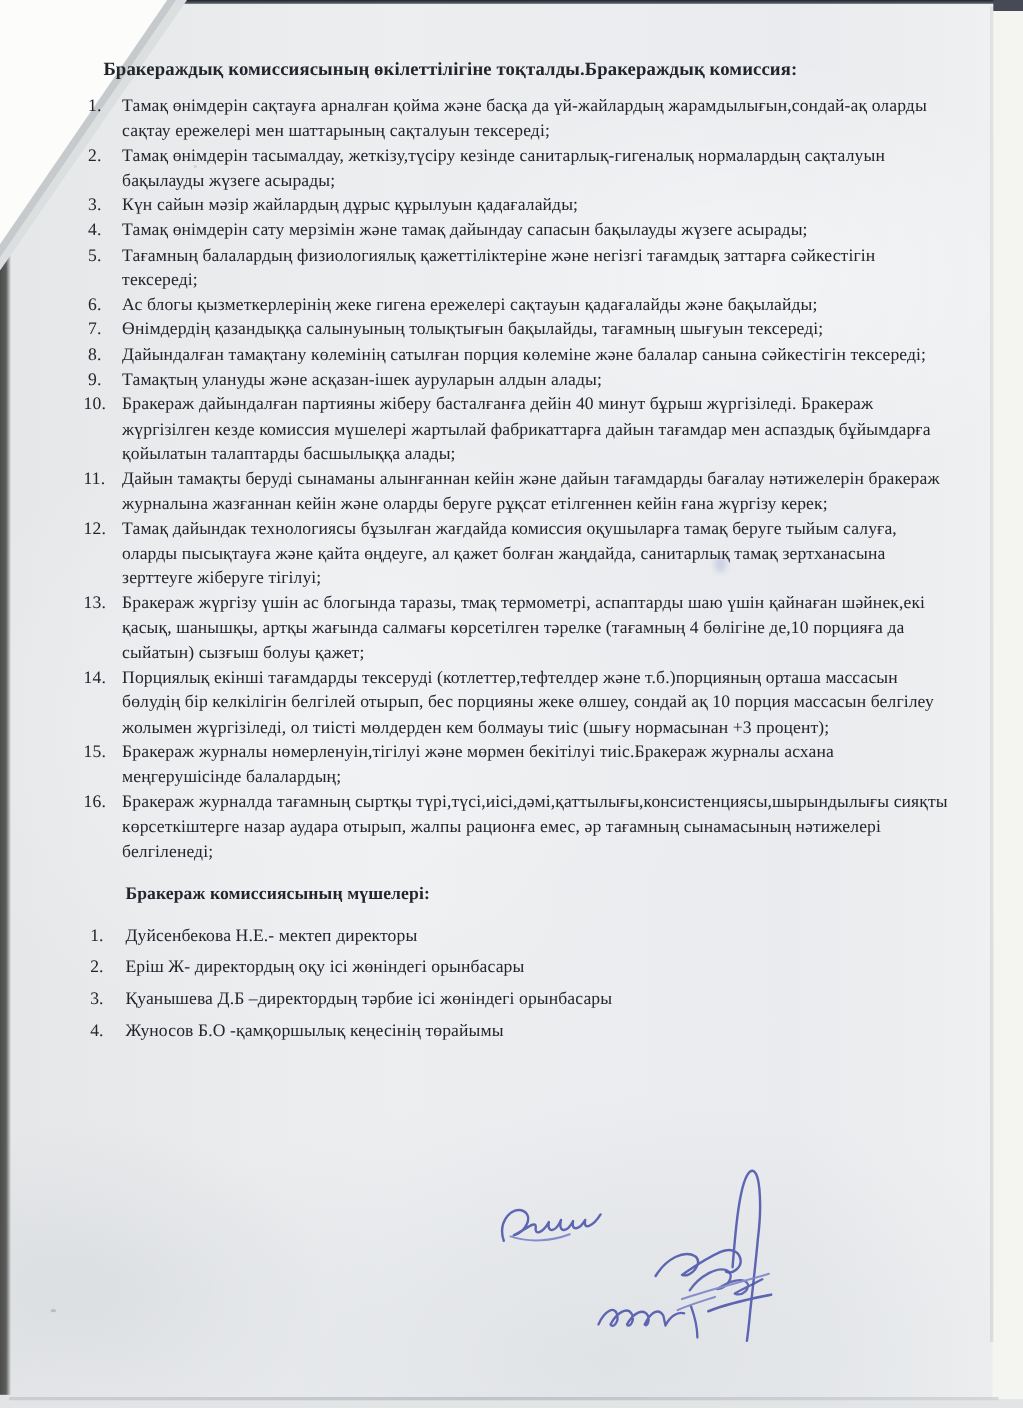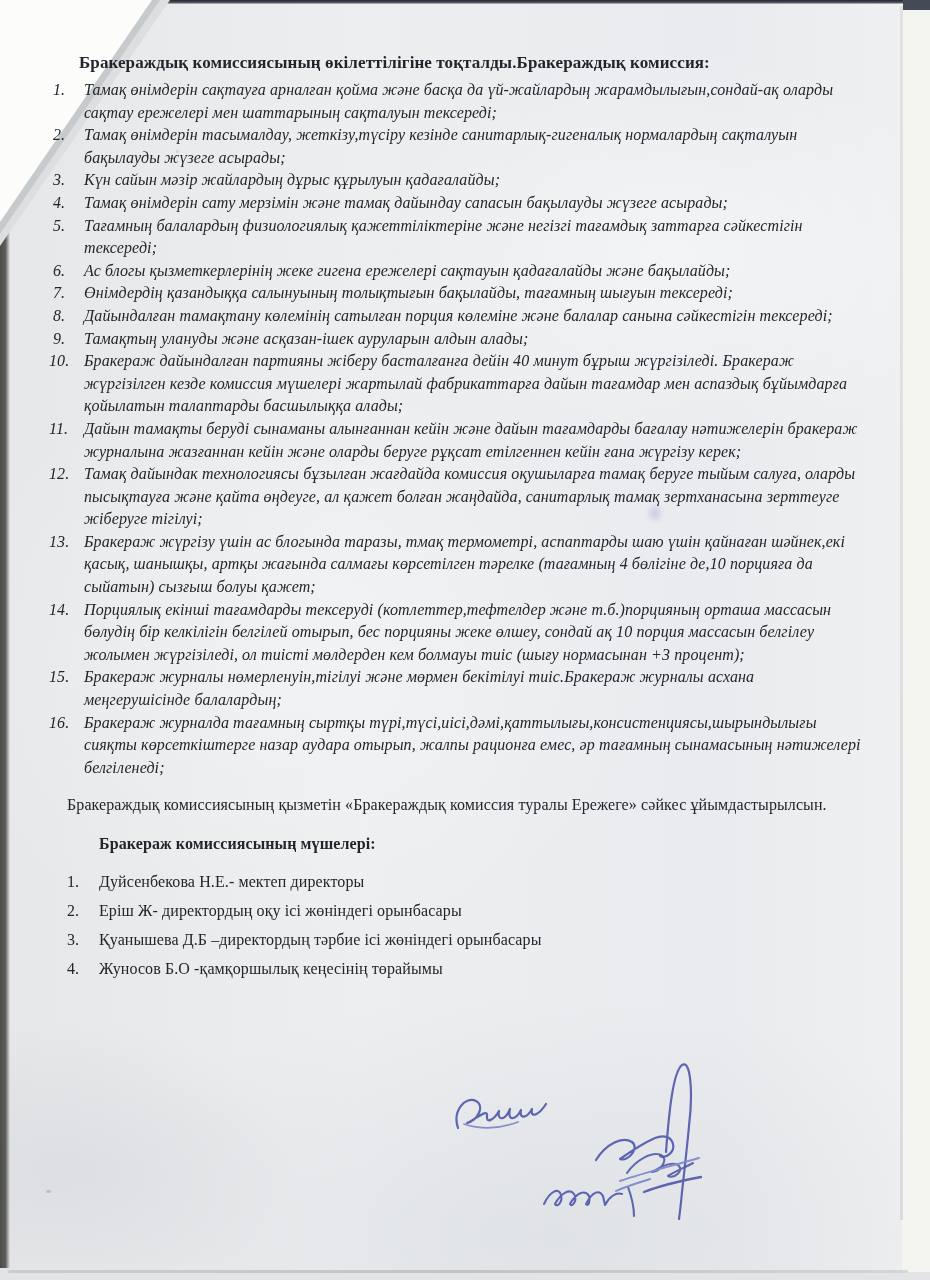--- a/index.html
+++ b/index.html
@@ -37,26 +37,26 @@
     clip-path:polygon(0 0,160px 0,0 234px);background:#c7cacc;}
   .fold{position:absolute;left:0;top:0;width:152px;height:222px;
     clip-path:polygon(0 0,152px 0,0 222px);
     background:linear-gradient(118deg,#fcfdfb 55%,#f2f4f2 85%,#e8eae8);}
   
   .speck{position:absolute;border-radius:50%;background:#9aa0a6;opacity:.55;}
   .smudge{position:absolute;width:10px;height:14px;border-radius:50%;
     background:#6d7cc4;filter:blur(3px);opacity:.28;}
   
   .content{
-    position:absolute;left:49px;top:52px;width:812px;
+    position:absolute;left:64px;top:52px;width:812px;
     color:#22252c;font-size:16px;line-height:22.6px;
     letter-spacing:.1px;z-index:5;
   }
   .doc-title{font-weight:bold;font-size:17px;margin:0 0 5px 30px;line-height:22px;}
-  ol.main-list{list-style:none;margin:0;padding:0;counter-reset:li;font-style:italic;}
+  ol.main-list{list-style:none;margin:12px;padding:0;counter-reset:li;}
   ol.main-list>li{position:relative;padding-left:35px;counter-increment:li;}
   ol.main-list>li::before{content:counter(li) ".";position:absolute;left:4px;top:0;}
   ol.main-list>li:nth-child(n+10)::before{left:0;}
   .closing{margin:15px 0 0 18px;}
   .plan-line{margin:17px 0 0 52px;}
   .members-heading{font-weight:bold;margin:16px 0 0 50px;}
   ol.members-list{list-style:none;margin:11px 0 0 0;padding:0;counter-reset:mem;line-height:29px;}
   ol.members-list>li{position:relative;padding-left:50px;counter-increment:mem;}
   ol.members-list>li::before{content:counter(mem) ".";position:absolute;left:18px;top:0;}
   
@@ -95,21 +95,20 @@
     <li>Тамақтың улануды және асқазан-ішек ауруларын алдын алады;</li>
     <li>Бракераж дайындалған партияны жіберу басталғанға дейін 40 минут бұрыш жүргізіледі. Бракераж жүргізілген кезде комиссия мүшелері жартылай фабрикаттарға дайын тағамдар мен аспаздық бұйымдарға қойылатын талаптарды басшылыққа алады;</li>
     <li>Дайын тамақты беруді сынаманы алынғаннан кейін және дайын тағамдарды бағалау нәтижелерін бракераж журналына жазғаннан кейін және оларды беруге рұқсат етілгеннен кейін ғана жүргізу керек;</li>
     <li>Тамақ дайындак технологиясы бұзылған жағдайда комиссия оқушыларға тамақ беруге тыйым салуға, оларды пысықтауға және қайта өңдеуге, ал қажет болған жаңдайда, санитарлық тамақ зертханасына зерттеуге жіберуге тігілуі;</li>
     <li>Бракераж жүргізу үшін ас блогында таразы, тмақ термометрі, аспаптарды шаю үшін қайнаған шәйнек,екі қасық, шанышқы, артқы жағында салмағы көрсетілген тәрелке (тағамның 4 бөлігіне де,10 порцияға да сыйатын) сызғыш болуы қажет;</li>
     <li>Порциялық екінші тағамдарды тексеруді (котлеттер,тефтелдер және т.б.)порцияның орташа массасын бөлудің бір келкілігін белгілей отырып, бес порцияны жеке өлшеу, сондай ақ 10 порция массасын белгілеу жолымен жүргізіледі, ол тиісті мөлдерден кем болмауы тиіс (шығу нормасынан +3 процент);</li>
     <li>Бракераж журналы нөмерленуін,тігілуі және мөрмен бекітілуі тиіс.Бракераж журналы асхана меңгерушісінде балалардың;</li>
     <li>Бракераж журналда тағамның сыртқы түрі,түсі,иісі,дәмі,қаттылығы,консистенциясы,шырындылығы сияқты көрсеткіштерге назар аудара отырып, жалпы рационға емес, әр тағамның сынамасының нәтижелері белгіленеді;</li>
   </ol>
 
-  <p class="closing">Бракераждық комиссиясының қызметін «Бракераждық комиссия туралы Ережеге» сәйкес ұйымдастырылсын.</p>
   <p class="members-heading">Бракераж комиссиясының мүшелері:</p>
 
   <ol class="members-list">
     <li>Дуйсенбекова Н.Е.- мектеп директоры</li>
     <li>Еріш Ж-  директордың оқу ісі жөніндегі орынбасары</li>
     <li>Қуанышева Д.Б –директордың тәрбие ісі жөніндегі орынбасары</li>
     <li>Жуносов Б.О -қамқоршылық кеңесінің төрайымы</li>
   </ol>
 </div>
 

